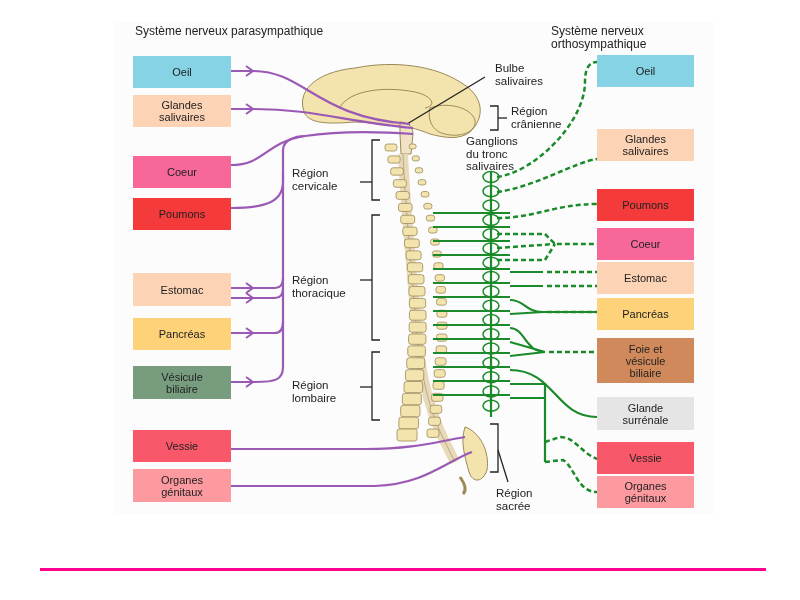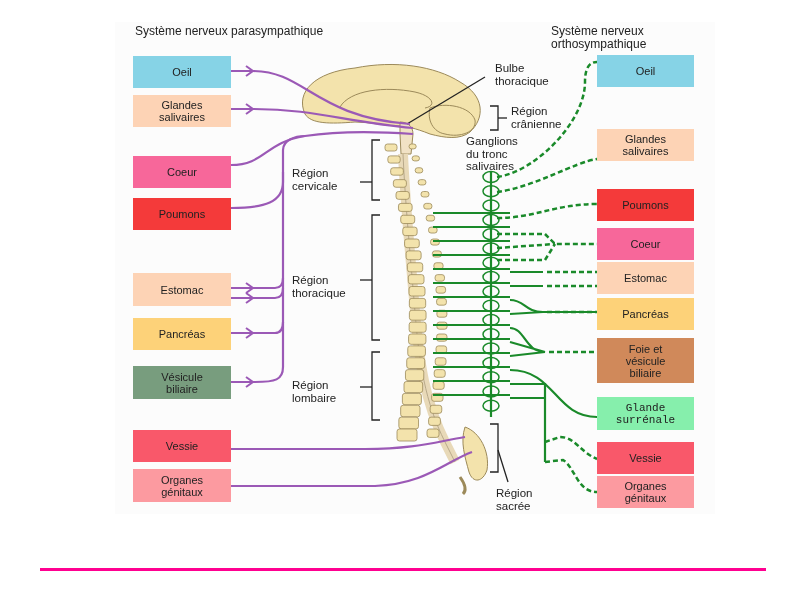--- a/index.html
+++ b/index.html
@@ -200,29 +200,29 @@
       <div class="box" style="left: 482px; top: 33px; width: 97px; height: 30px; background: rgb(134, 211, 230);"><span>Oeil</span></div>
       <div class="box" style="left: 482px; top: 107px; width: 97px; height: 30px; background: rgb(253, 211, 181);"><span>Glandes
 salivaires</span></div>
       <div class="box" style="left: 482px; top: 167px; width: 97px; height: 30px; background: rgb(244, 58, 58);"><span>Poumons</span></div>
       <div class="box" style="left: 482px; top: 206px; width: 97px; height: 30px; background: rgb(247, 103, 154);"><span>Coeur</span></div>
       <div class="box" style="left: 482px; top: 240px; width: 97px; height: 30px; background: rgb(253, 211, 181);"><span>Estomac</span></div>
       <div class="box" style="left: 482px; top: 276px; width: 97px; height: 30px; background: rgb(253, 210, 121);"><span>Pancréas</span></div>
       <div class="box" style="left: 482px; top: 316px; width: 97px; height: 45px; background: rgb(208, 137, 90);"><span>Foie et
 vésicule
 biliaire</span></div>
-      <div class="box" style="left: 482px; top: 375px; width: 97px; height: 33px; background: #86efac; font-family: Liberation Mono, monospace;"><span>Glande
+      <div class="box" style="left: 482px; top: 375px; width: 97px; height: 33px; background: #e5e5e5;"><span>Glande
 surrénale</span></div>
       <div class="box" style="left: 482px; top: 420px; width: 97px; height: 30px; background: rgb(249, 88, 106);"><span>Vessie</span></div>
       <div class="box" style="left: 482px; top: 454px; width: 97px; height: 31px; background: rgb(252, 154, 160);"><span>Organes
 génitaux</span></div>
     </div>
 
   <div class="lbl" style="left:380px; top:40px;">Bulbe
-thoracique</div>
+salivaires</div>
   <div class="lbl" style="left:396px; top:83px;">Région
 crânienne</div>
   <div class="lbl" style="left:351px; top:113px;">Ganglions
 du tronc
 salivaires</div>
   <div class="lbl" style="left:177px; top:145px;">Région
 cervicale</div>
   <div class="lbl" style="left:177px; top:252px;">Région
 thoracique</div>
   <div class="lbl" style="left:177px; top:357px;">Région

